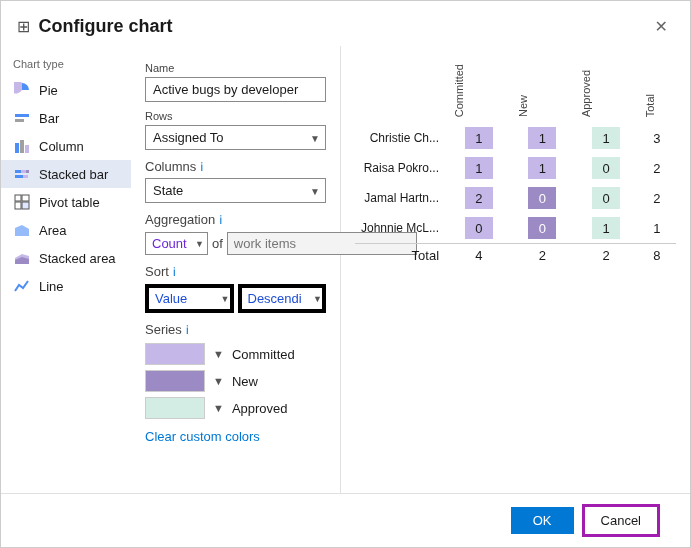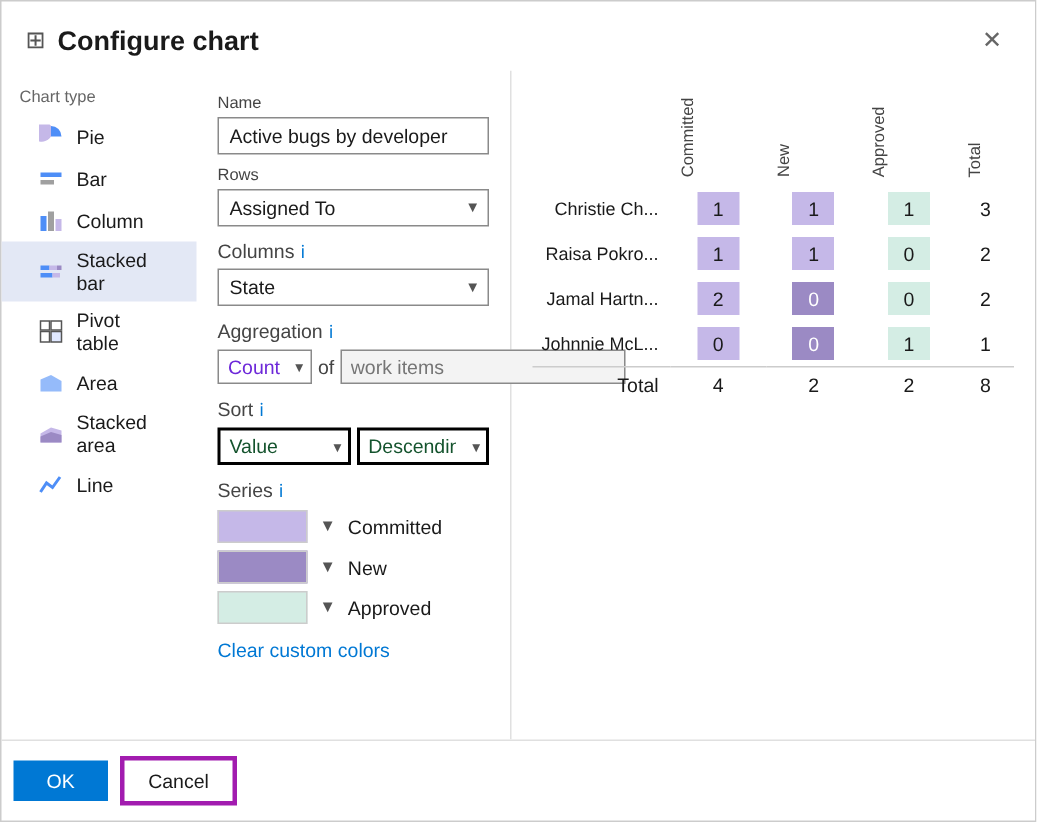--- a/index.html
+++ b/index.html
@@ -5,56 +5,56 @@
     * { box-sizing: border-box; margin: 0; padding: 0; font-family: 'Segoe UI', Arial, sans-serif; font-size: 13px; }
     body { background: #fff; width: 691px; height: 548px; overflow: hidden; position: relative; }
     .dialog { width: 691px; height: 548px; background: #fff; border: 1px solid #ccc; display: flex; flex-direction: column; }
     .title-bar { display: flex; align-items: center; padding: 14px 16px 8px 16px; gap: 8px; }
     .title-icon { color: #555; font-size: 16px; }
     .title-text { font-size: 18px; font-weight: 600; color: #1a1a1a; }
     .close-btn { margin-left: auto; background: none; border: none; cursor: pointer; font-size: 16px; color: #666; padding: 2px 6px; }
     .content { display: flex; flex: 1; overflow: hidden; }
     .left-panel { width: 130px; padding: 8px 0; border-right: none; }
     .section-title { font-size: 11px; color: #666; padding: 4px 12px 6px 12px; font-weight: 400; }
-    .chart-type-item { display: flex; align-items: center; gap: 8px; padding: 5px 24px; cursor: pointer; color: #1a1a1a; }
+    .chart-type-item { display: flex; align-items: center; gap: 8px; padding: 5px 12px; cursor: pointer; color: #1a1a1a; }
     .chart-type-item.active { background: #e3e8f5; }
     .chart-icon { width: 18px; height: 18px; display: flex; align-items: center; justify-content: center; font-size: 14px; flex-shrink: 0; }
     .middle-panel { width: 210px; padding: 8px 14px; border-right: 1px solid #e0e0e0; }
     .field-label { font-size: 11px; color: #444; margin-top: 8px; margin-bottom: 3px; display: flex; align-items: center; gap: 4px; }
     .field-label .info-icon { color: #0078d4; font-size: 12px; cursor: pointer; }
     .text-input { width: 100%; border: 1px solid #8a8a8a; padding: 4px 7px; font-size: 13px; color: #1a1a1a; outline: none; }
     .select-wrapper { position: relative; width: 100%; }
     .select-box { width: 100%; border: 1px solid #8a8a8a; padding: 4px 24px 4px 7px; font-size: 13px; color: #1a1a1a; appearance: none; background: #fff; cursor: pointer; outline: none; }
     .select-arrow { position: absolute; right: 6px; top: 50%; transform: translateY(-50%); font-size: 10px; color: #555; pointer-events: none; }
     .agg-row { display: flex; align-items: center; gap: 4px; margin-top: 4px; }
     .agg-select-sm { border: 1px solid #8a8a8a; padding: 3px 20px 3px 6px; font-size: 13px; color: #6d28d9; appearance: none; background: #fff; cursor: pointer; outline: none; flex-shrink: 0; }
     .agg-of { color: #444; font-size: 13px; flex-shrink: 0; }
     .agg-text { border: 1px solid #8a8a8a; padding: 3px 6px; font-size: 13px; color: #888; flex: 1; background: #f3f3f3; }
     .sort-row { display: flex; gap: 4px; margin-top: 4px; }
-    .sort-select { border: 2px solid #000000; padding: 3px 20px 3px 6px; font-size: 13px; color: #14532d; appearance: none; background: #fff; cursor: pointer; outline: none; flex: 1; }
+    .sort-select { border: 4px solid #000000; padding: 3px 20px 3px 6px; font-size: 13px; color: #1d4ed8; appearance: none; background: #fff; cursor: pointer; outline: none; flex: 1; }
     .series-section { margin-top: 6px; }
     .series-item { display: flex; align-items: center; gap: 6px; margin-top: 5px; }
     .series-color { width: 60px; height: 22px; border: 1px solid #ccc; flex-shrink: 0; }
     .series-dropdown { background: none; border: none; cursor: pointer; font-size: 11px; color: #555; padding: 0 2px; }
     .series-name { font-size: 13px; color: #1a1a1a; }
     .clear-link { color: #0078d4; text-decoration: none; font-size: 13px; cursor: pointer; display: inline-block; margin-top: 10px; }
     .right-panel { flex: 1; padding: 8px 14px; display: flex; flex-direction: column; }
     .chart-table { width: 100%; border-collapse: collapse; margin-top: 4px; }
     .chart-table th { font-size: 11px; color: #444; font-weight: 400; text-align: center; padding: 2px 6px 6px 6px; vertical-align: bottom; }
     .chart-table td { padding: 4px 6px; text-align: center; vertical-align: middle; font-size: 13px; }
     .chart-table td.name-cell { text-align: right; color: #1a1a1a; font-size: 12px; padding-right: 8px; white-space: nowrap; }
     .chart-table tr.total-row td { border-top: 1px solid #ccc; font-weight: 500; color: #1a1a1a; }
     .chart-table tr.total-row td.total-label { text-align: right; padding-right: 8px; }
     .cell-committed { background: #c5b8e8; color: #1a1a1a; width: 28px; height: 22px; display: flex; align-items: center; justify-content: center; margin: auto; }
     .cell-approved { background: #d4ede4; color: #1a1a1a; width: 28px; height: 22px; display: flex; align-items: center; justify-content: center; margin: auto; }
     .cell-zero-purple { background: #9b8ac4; color: #fff; width: 28px; height: 22px; display: flex; align-items: center; justify-content: center; margin: auto; }
     .cell-zero-green { background: #d4ede4; color: #1a1a1a; width: 28px; height: 22px; display: flex; align-items: center; justify-content: center; margin: auto; }
     .cell-zero-committed { background: #c5b8e8; color: #1a1a1a; width: 28px; height: 22px; display: flex; align-items: center; justify-content: center; margin: auto; }
     .total-col { color: #1a1a1a; }
-    .footer { display: flex; align-items: center; gap: 8px; padding: 10px 8px; border-top: 1px solid #e0e0e0; }
+    .footer { display: flex; justify-content: flex-end; align-items: center; gap: 8px; padding: 10px 30px; border-top: 1px solid #e0e0e0; }
     .btn-ok { background: #0078d4; color: #fff; border: none; padding: 6px 22px; font-size: 13px; cursor: pointer; }
     .btn-cancel { background: #fff; color: #1a1a1a; border: 3px solid #a21caf; padding: 6px 16px; font-size: 13px; cursor: pointer; }
     .th-angled { text-align: center; vertical-align: bottom; padding-bottom: 4px; }
     .rel-wrapper { position: relative; display: inline-block; }
   </style>
 </head>
 <body>
 
 <div class="dialog">
 

